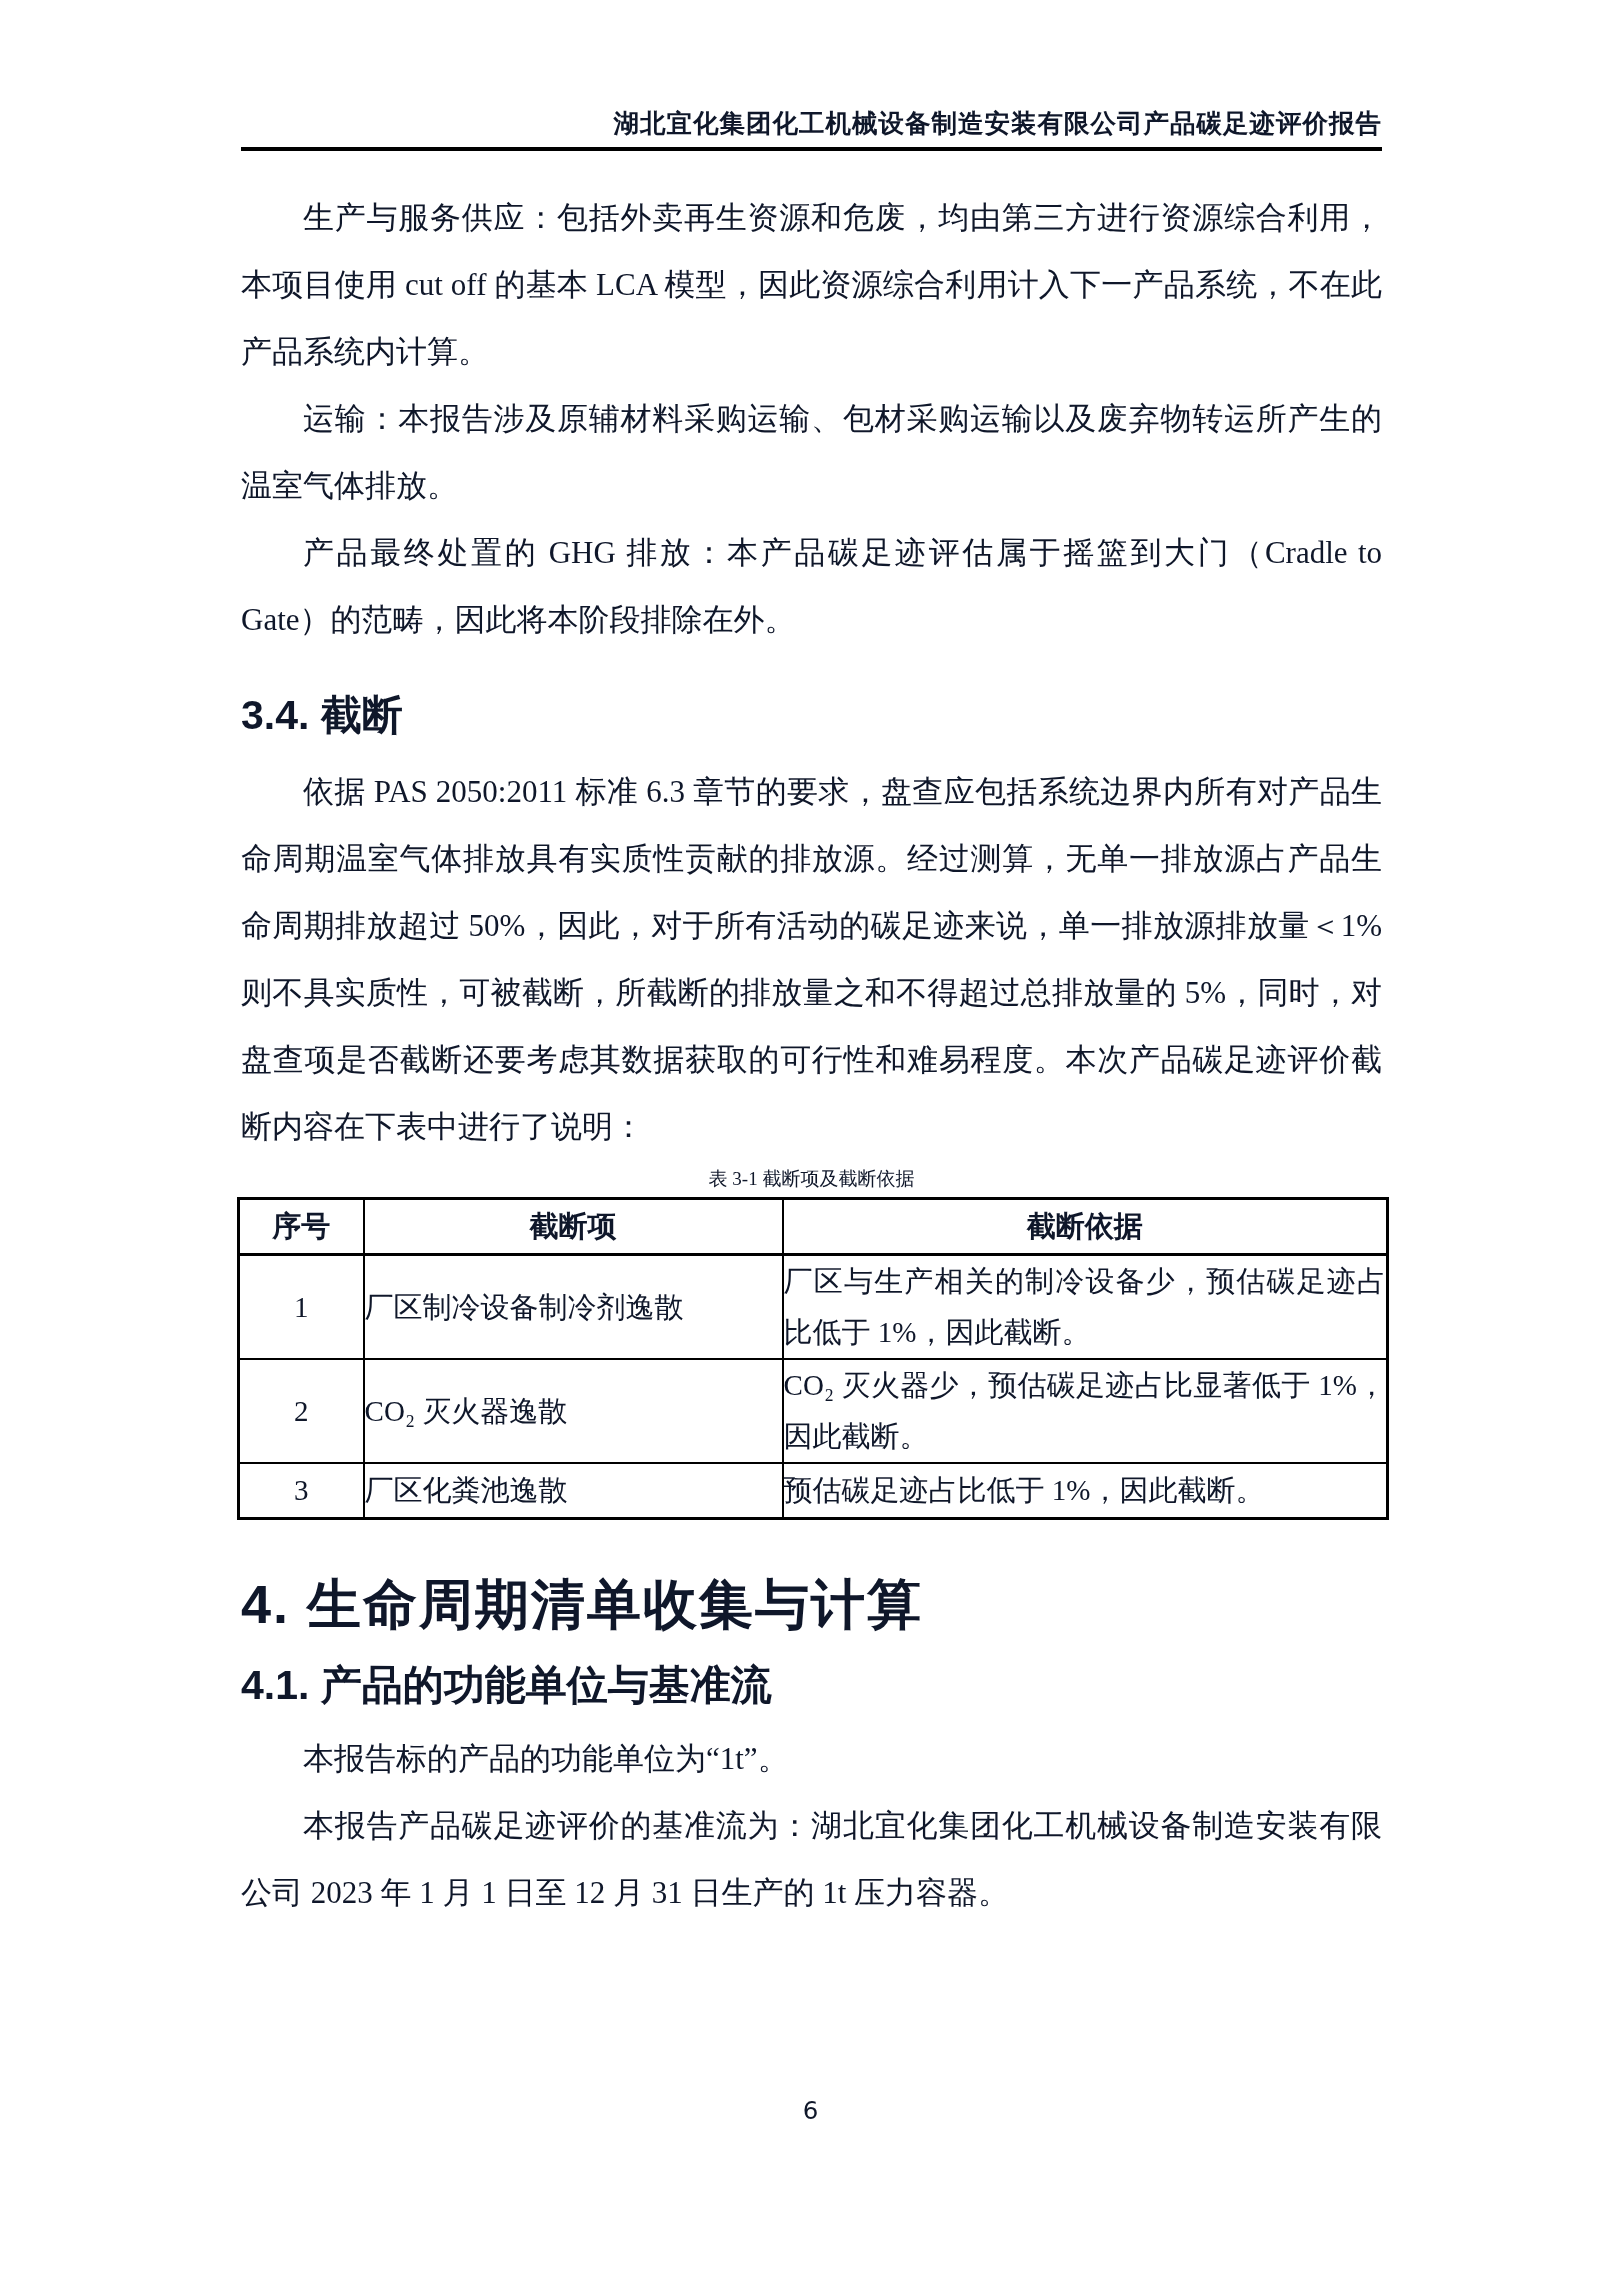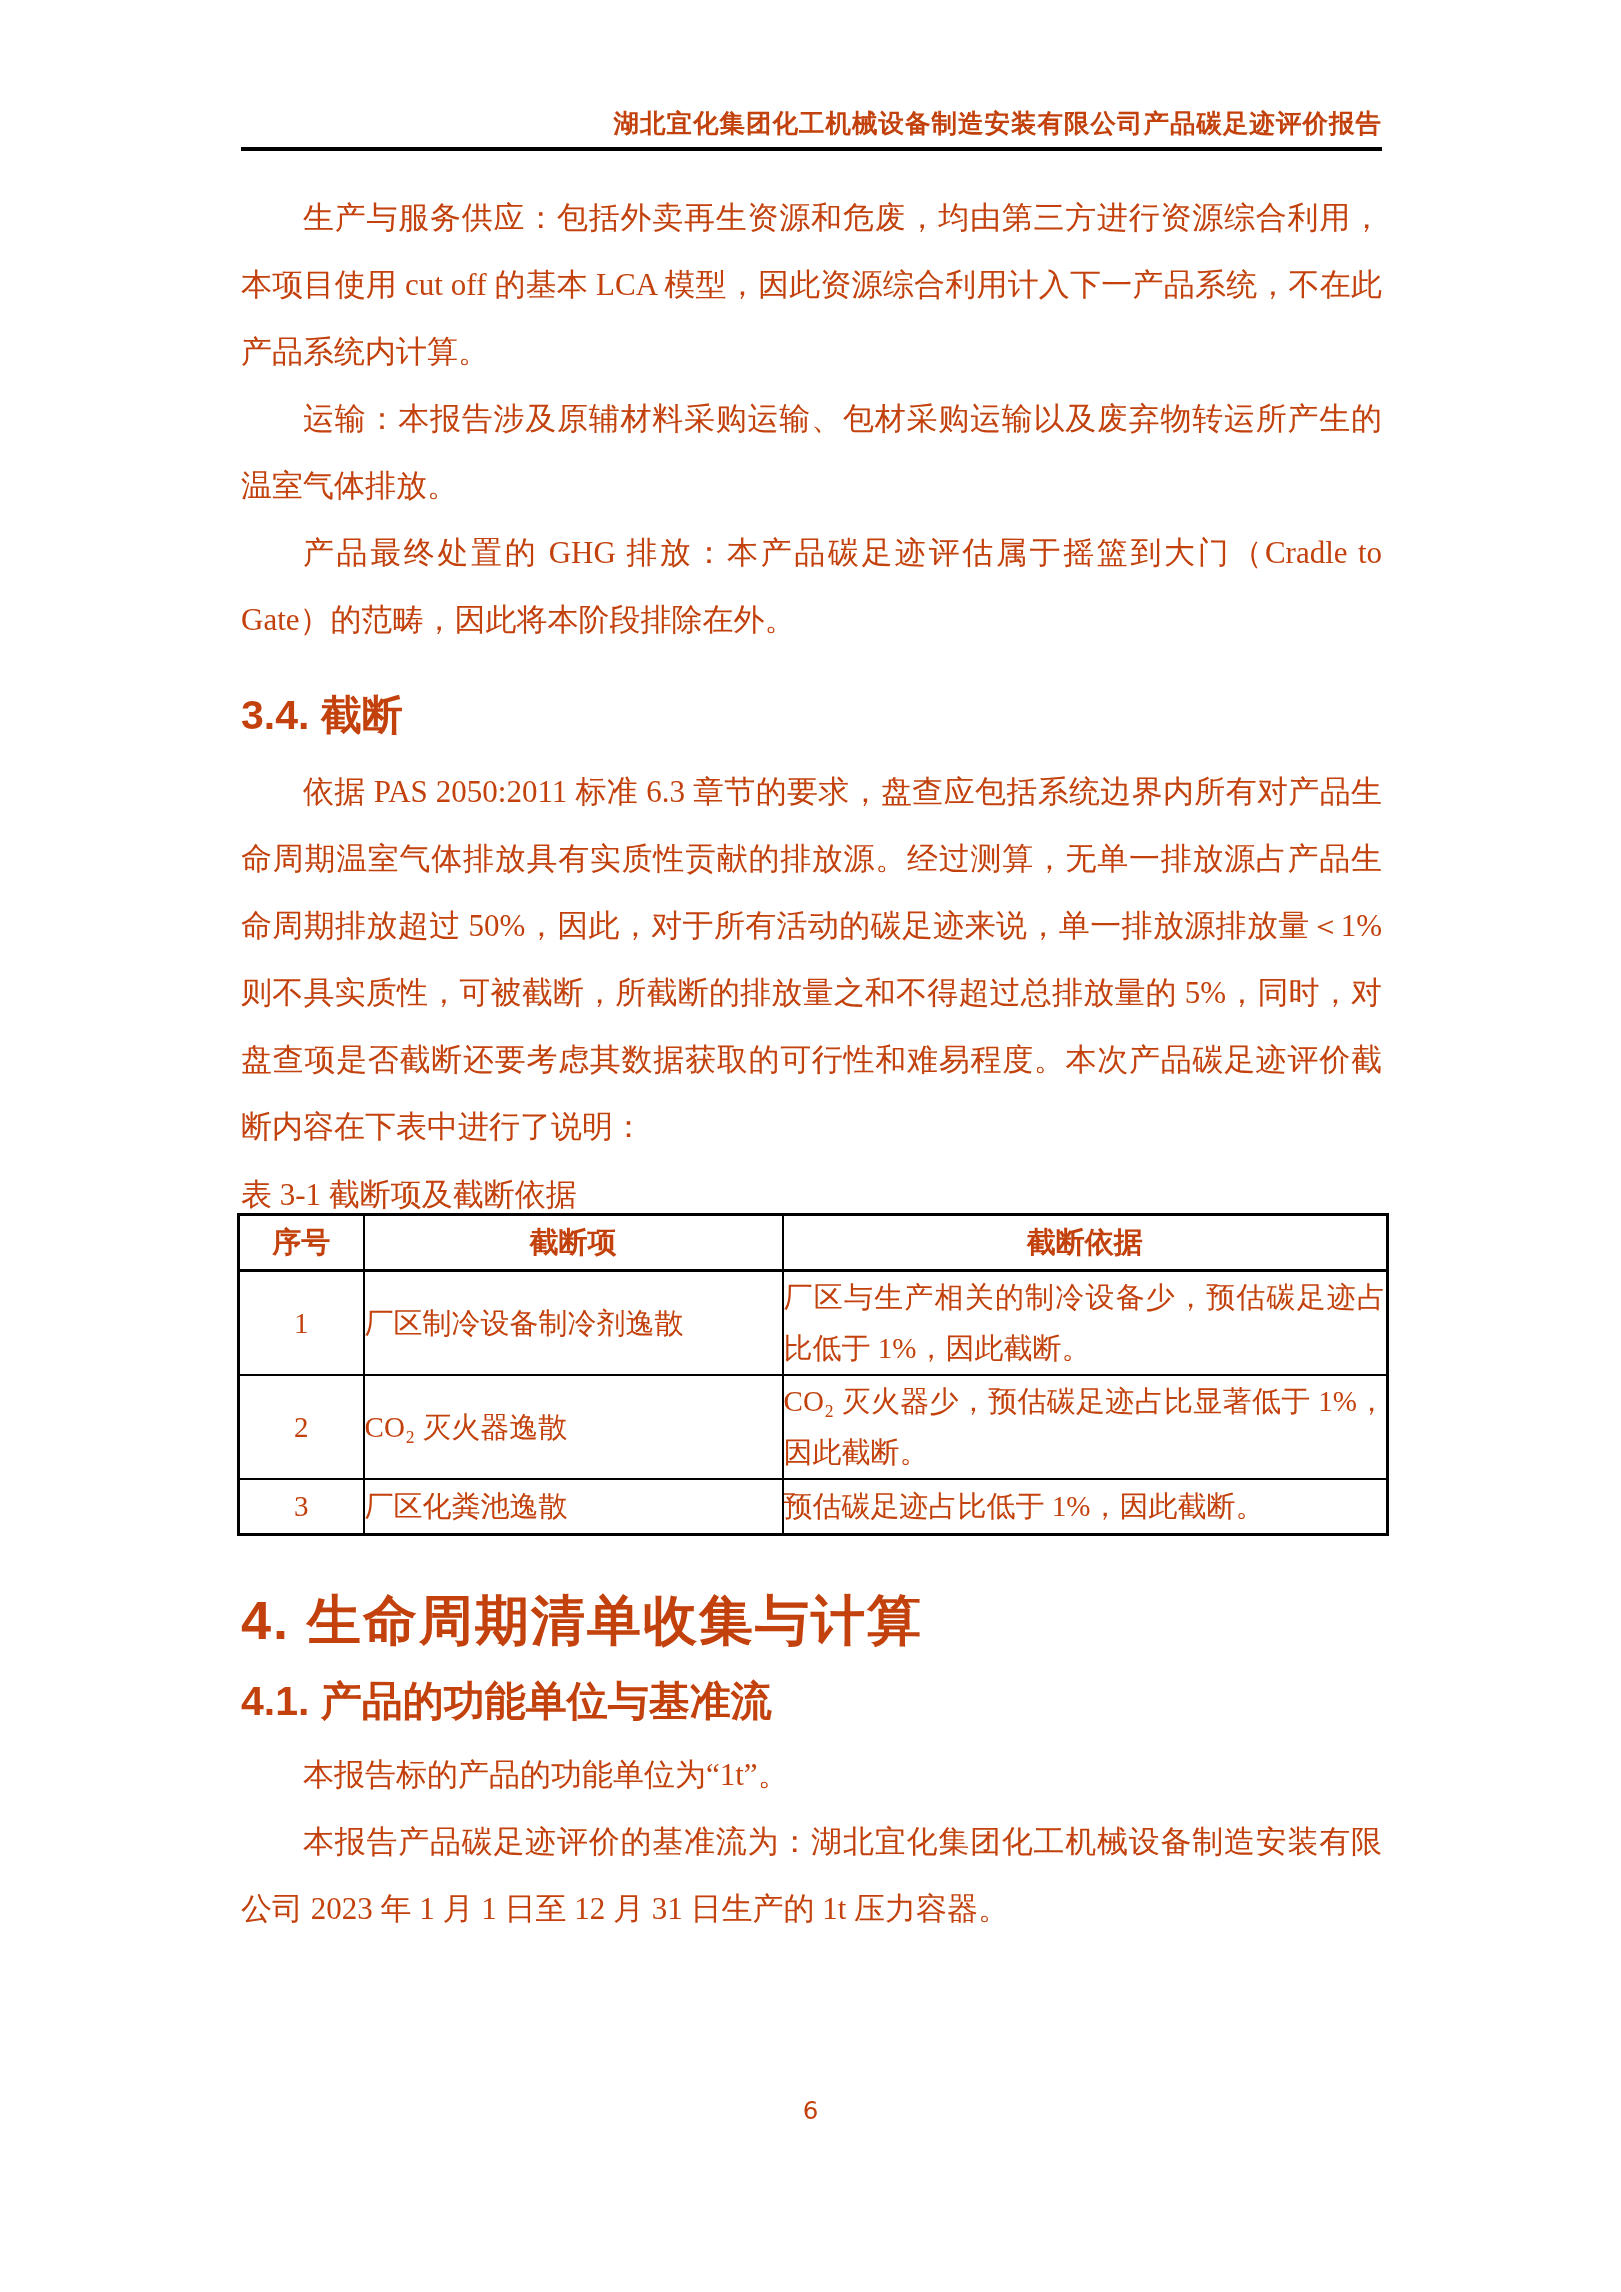--- a/index.html
+++ b/index.html
@@ -3,21 +3,21 @@
 <meta charset="utf-8">
 <style>
   html, body { margin: 0; padding: 0; background: #ffffff; }
   .page {
     position: relative;
     width: 1621px;
     height: 2293px;
     background: #ffffff;
     overflow: hidden;
     font-family: "Liberation Serif", "DejaVu Serif", serif;
-    color: #c2410c;
+    color: #0f172a;
   }
   .content {
     position: absolute;
     left: 241px;
     top: 0;
     width: 1141px;
   }
   .header-text {
     padding-top: 108px;
     text-align: right;
@@ -42,23 +42,23 @@
   .first-para { margin-top: 33px; }
   .h2 {
     margin: 35px 0 0 0;
     font-family: "Liberation Sans", "DejaVu Sans", sans-serif;
     font-weight: bold;
     font-size: 41px;
     line-height: 55px;
   }
   .after-h2 { margin-top: 15.7px; }
   .table-caption {
-    margin-top: 16px;
-    text-align: left;
-    font-size: 31px;
+    margin-top: 0;
+    text-align: center;
+    font-size: 19px;
     line-height: 37px;
   }
   table.trunc-table {
     margin-left: -3.9px;
     width: 1149px;
     border-collapse: collapse;
     table-layout: fixed;
   }
   table.trunc-table, table.trunc-table th, table.trunc-table td {
     border: 2px solid #000;

